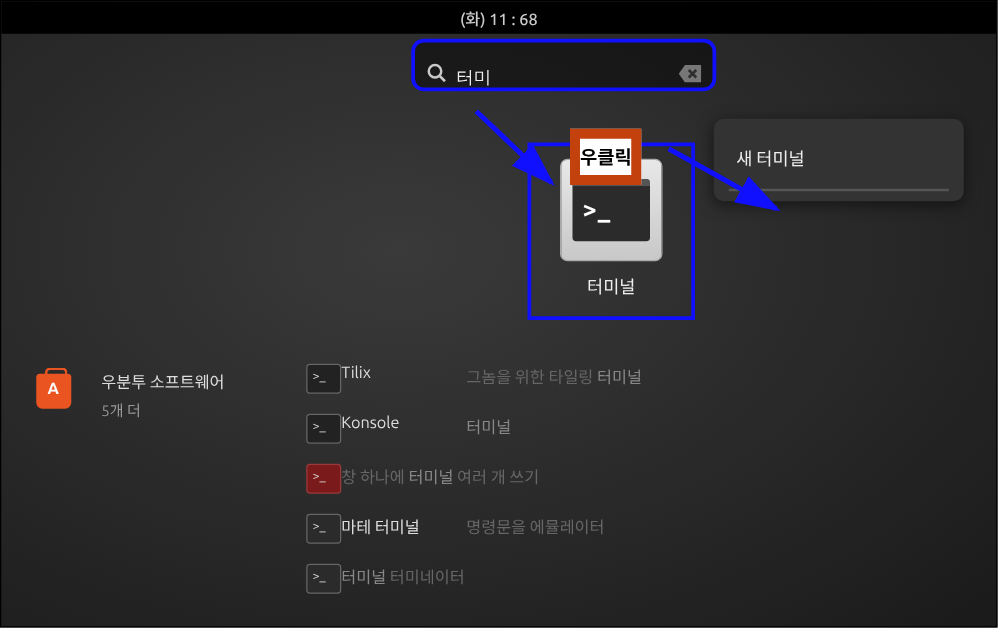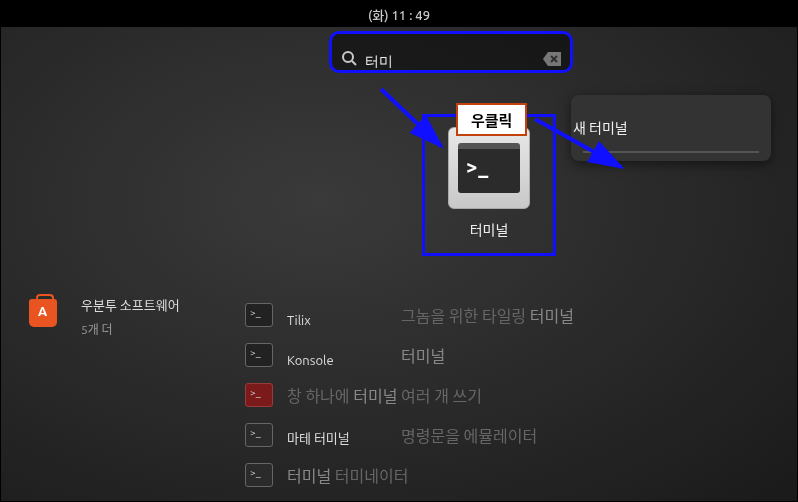--- a/index.html
+++ b/index.html
@@ -85,21 +85,21 @@
   position: absolute;
   top: 94px;
   left: 570px;
   width: 200px;
   background: #333;
   border-radius: 8px;
   padding: 8px 0;
   box-shadow: 0 3px 12px rgba(0,0,0,0.5);
 }
 .context-menu .item {
-  padding: 14px 2px;
+  padding: 14px 18px;
   font-size: 14px;
   color: #eee;
   cursor: pointer;
 }
 .context-menu .sep {
   height: 1px;
   background: #555;
   margin: 0 12px;
 }
 .context-menu .boxed {
@@ -107,22 +107,22 @@
   outline-offset: -4px;
 }
 .callout {
   position: absolute;
   top: 102px;
   left: 455px;
   background: #fff;
   color: #000;
   font-size: 15px;
   font-weight: 600;
-  padding: 4px 13px;
-  border: 2px solid #c2410c;
+  padding: 4px 0;
+  border: 8px solid #c2410c;
   z-index: 20;
 }
 .arrow { position: absolute; pointer-events: none; }
 .category {
   position: absolute;
   top: 294px;
   left: 28px;
   display: flex;
   align-items: flex-start;
   gap: 24px;
@@ -160,22 +160,21 @@
 .result-list {
   position: absolute;
   top: 290px;
   left: 244px;
   display: flex;
   flex-direction: column;
   gap: 4px;
 }
 .result-row {
   display: flex;
-  align-items: flex-end;
-  gap: 14px;
+  align-items: flex-start;
   height: 36px;
 }
 .result-row .ricon {
   width: 28px;
   height: 24px;
   background: #2b2b2b;
   border-radius: 3px;
   border: 1px solid #666;
   position: relative;
   flex: 0 0 auto;
@@ -184,28 +183,28 @@
   content: ">_";
   color: #ddd;
   font-size: 10px;
   position: absolute;
   top: 3px;
   left: 4px;
 }
 .result-row .ricon.red { background: #7a1a1a; border-color: #9a3a3a; }
 .result-row .ricon.dark { background: #222; }
 .result-row .name { color: #ddd; font-size: 13px; min-width: 100px; }
-.result-row .desc { color: #666; font-size: 16px; }
+.result-row .desc { color: #666; font-size: 13px; }
 .result-row .desc b { color: #888; font-weight: normal; }
 </style>
 </head>
 <body>
 
 <div class="topbar">
-  <span>(화) 11 : 49</span>
+  <span>(화) 11 : 68</span>
 </div>
 
 <div class="search-box">
   <span class="icon">
     <svg width="16" height="16" viewBox="0 0 16 16">
         <circle cx="7" cy="7" r="5" fill="none" stroke="#ddd" stroke-width="2"></circle>
         <line x1="11" y1="11" x2="15" y2="15" stroke="#ddd" stroke-width="2"></line>
       </svg>
   </span>
   <span class="text">터미</span>

